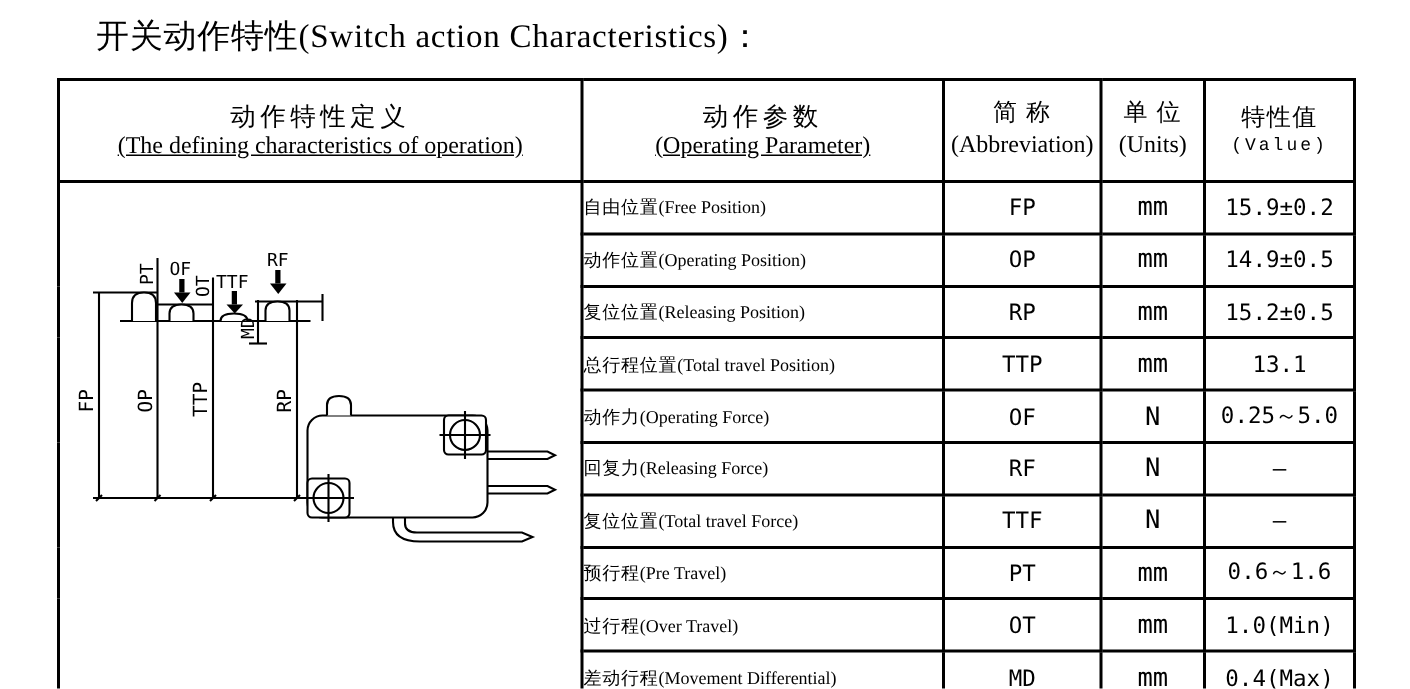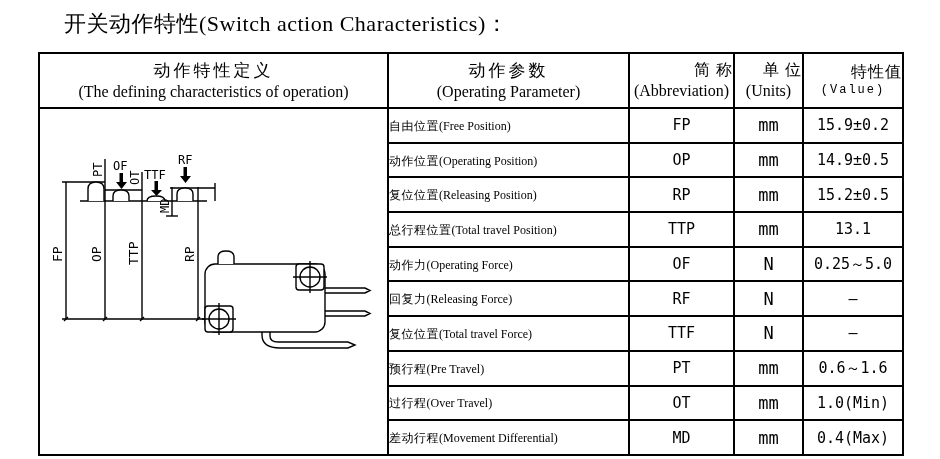--- a/index.html
+++ b/index.html
@@ -13,26 +13,26 @@
     font-size:22px;letter-spacing:0.5px;white-space:nowrap;
   }
   table.spec{
     position:absolute;left:38px;top:52px;width:864px;
     border-collapse:collapse;table-layout:fixed;
   }
   table.spec td,table.spec th{
     border:2px solid #000;padding:0;vertical-align:middle;
     font-weight:normal;overflow:hidden;
   }
-  tr.hdr{height:55px;}
+  tr.hdr{height:68px;}
   tr.row{height:34.5px;}
   .hz{font-size:17px;letter-spacing:3px;text-align:center;line-height:1.25;}
-  .he{font-size:16px;text-align:center;line-height:1.2;}
+  .he{font-size:16px;text-align:center;line-height:1.2;text-decoration:underline;}
   .he-sm{font-size:16px;text-align:center;line-height:1.3;}
-  .hz-sm{font-size:16px;letter-spacing:1px;text-align:right;line-height:1.3;}
+  .hz-sm{font-size:16px;letter-spacing:1px;text-align:center;line-height:1.3;}
   .he-mono{font-family:Liberation Mono, monospace;font-size:12px;letter-spacing:2px;text-align:center;line-height:1.3;}
   td.param{text-align:left;padding-left:9px;white-space:nowrap;}
   td.param .zh{font-size:12px;letter-spacing:0.5px;}
   td.param .en{font-family:Liberation Serif, serif;font-size:12px;}
   td.c{text-align:center;font-family:"DejaVu Sans Mono", monospace;font-size:15px;}
   td.unit{font-size:17px;}
   td.diagram-cell{vertical-align:top;background:#fff;}
   svg text{font-family:"DejaVu Sans Mono", monospace;fill:#000;}
 </style>
 </head>

